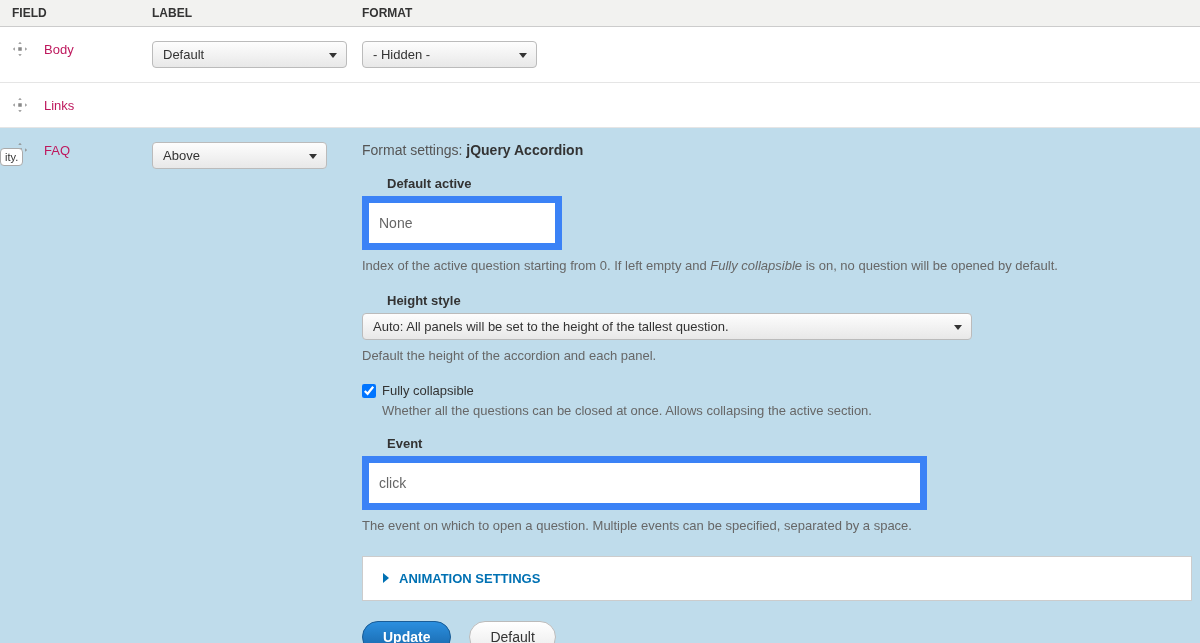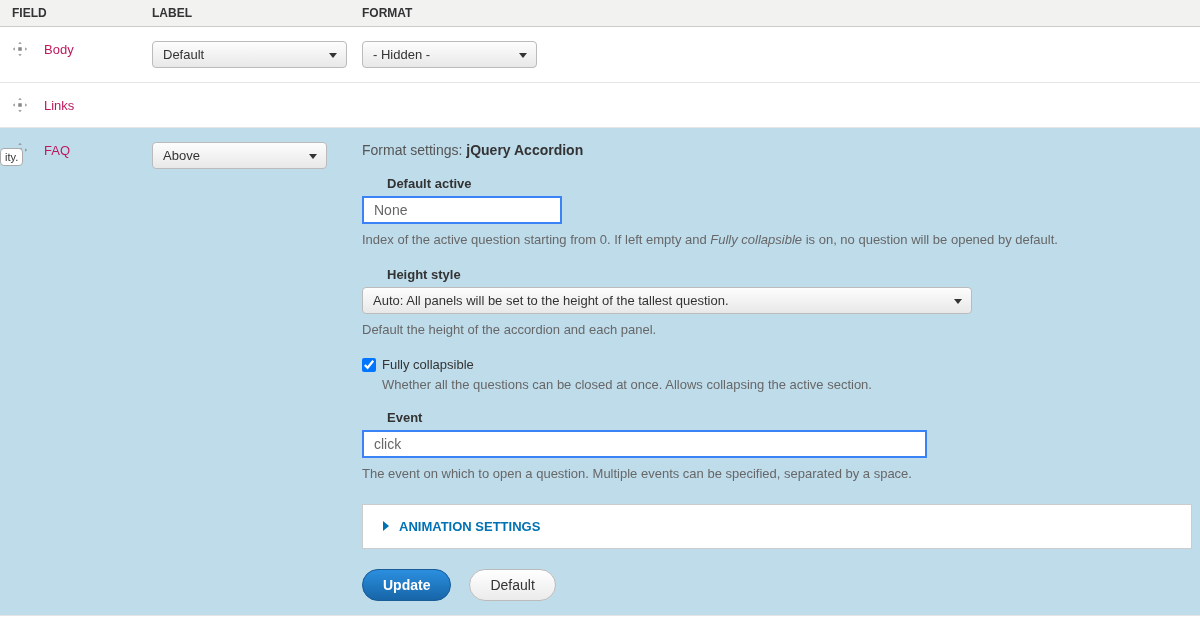--- a/index.html
+++ b/index.html
@@ -87,23 +87,23 @@
   .form-group { margin-bottom: 18px; }
   .form-label {
     font-weight: bold;
     font-size: 13px;
     color: #333;
     display: block;
     margin-bottom: 5px;
     padding-left: 25px;
   }
   .text-input {
-    border: 2px solid #3b82f6;
-    background: #fff;
-    padding: 4px 10px;
+    border: 7px solid #3b82f6;
+    background: #fff;
+    padding: 12px 10px;
     font-size: 14px;
     color: #666;
     width: 200px;
   }
   .text-input-wide { width: 565px; }
   .help-text {
     color: #676767;
     font-size: 13px;
     margin-top: 7px;
     line-height: 1.4;

